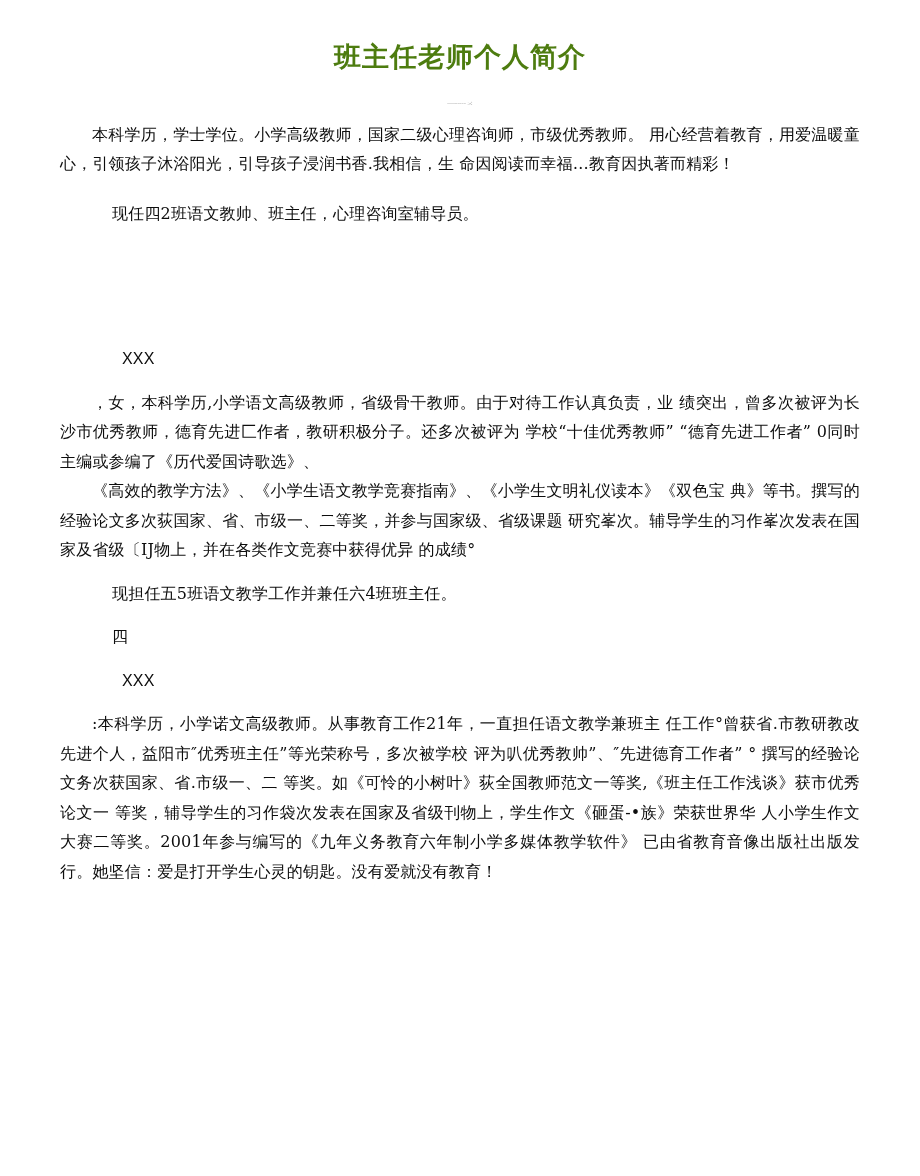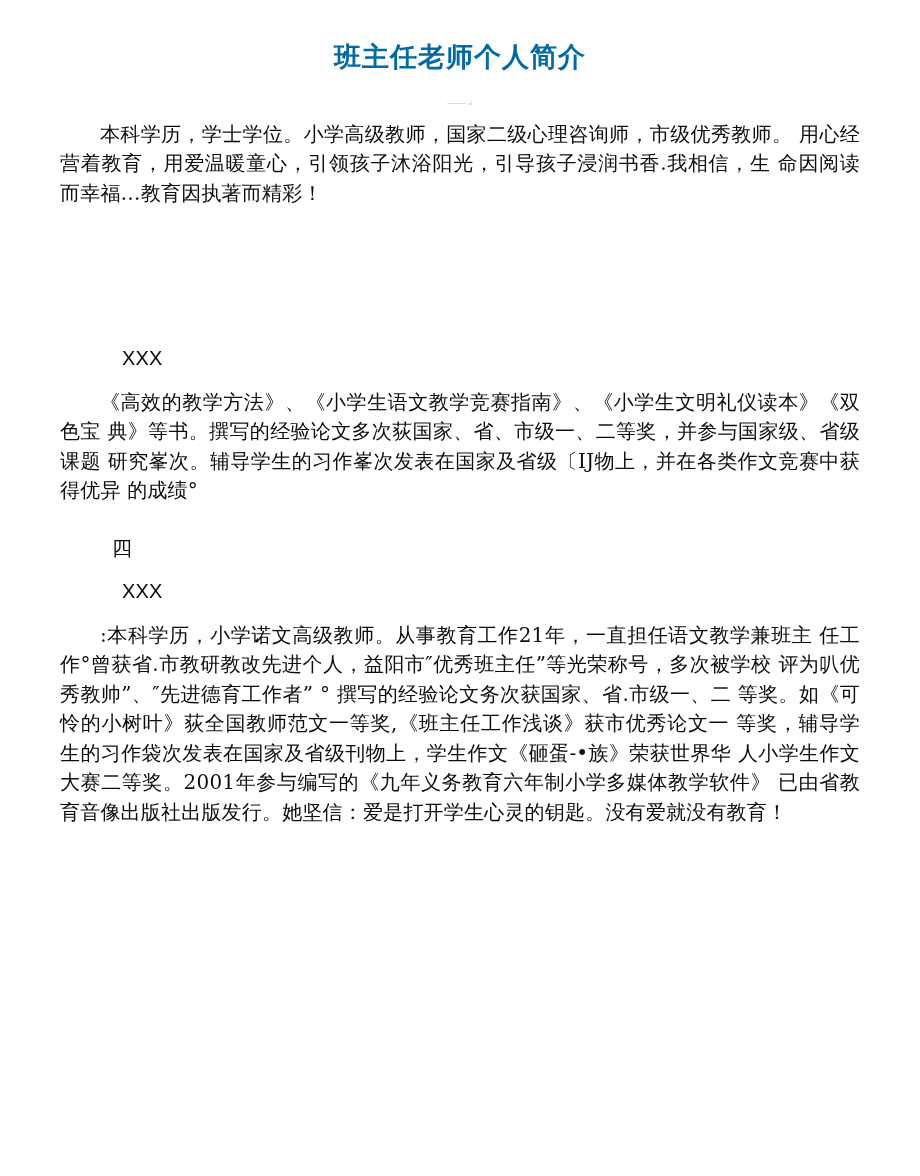--- a/index.html
+++ b/index.html
@@ -22,21 +22,21 @@
     background: #ffffff;
     box-sizing: border-box;
     padding: 0 60px;
   }
   .doc-title {
     text-align: center;
     font-family: "DejaVu Sans", "Liberation Sans", sans-serif;
     font-weight: bold;
     font-size: 27px;
     letter-spacing: 1px;
-    color: #0369a1;
+    color: #4d7c0f;
     margin: 0;
     padding-top: 40px;
     line-height: 1.25;
   }
   .title-artifact {
     text-align: center;
     color: #9a9a9a;
     font-size: 9px;
     letter-spacing: -1px;
     height: 18px;
@@ -44,21 +44,21 @@
     margin-top: 20px;
     font-family: "DejaVu Sans", "Liberation Sans", sans-serif;
     transform: scaleY(0.55);
     opacity: .85;
   }
   .body-block {
     margin-top: 8px;
   }
   p.para {
     margin: 0;
-    font-size: 20px;
+    font-size: 16px;
     line-height: 29.5px;
     text-align: justify;
     text-justify: inter-ideograph;
     color: #0d0d0d;
     letter-spacing: 0.2px;
     white-space: pre-wrap;
   }
   p.indent2 {
     text-indent: 2em;
   }
@@ -82,32 +82,35 @@
 
   <h1 class="doc-title">班主任老师个人简介</h1>
 
   <div class="title-artifact">—-·-·-ㄨ</div>
 
   <div class="body-block">
 
     <div>
       <p class="para indent2">本科学历，学士学位。小学高级教师，国家二级心理咨询师，市级优秀教师。 用心经营着教育，用爱温暖童心，引领孩子沐浴阳光，引导孩子浸润书香.我相信，生 命因阅读而幸福…教育因执著而精彩！</p>
       <div class="sp-20"></div>
+      <p class="para indent-left">现任四2班语文教帅、班主任，心理咨询室辅导员。</p>
     </div>
 
     <div class="sp-58"></div>
 
 
     <div class="sp-58"></div>
 
     <div>
       <p class="para name-head latin">XXX</p>
       <div class="sp-14"></div>
+      <p class="para indent2">，女，本科学历,小学语文高级教师，省级骨干教师。由于对待工作认真负责，业 绩突出，曾多次被评为长沙市优秀教师，德育先进匚作者，教研积极分子。还多次被评为 学校“十佳优秀教师” “德育先进工作者” 0同时主编或参编了《历代爱国诗歌选》、</p>
       <p class="para indent2">《高效的教学方法》、《小学生语文教学竞赛指南》、《小学生文明礼仪读本》《双色宝 典》等书。撰写的经验论文多次荻国家、省、市级一、二等奖，并参与国家级、省级课题 研究峯次。辅导学生的习作峯次发表在国家及省级〔IJ物上，并在各类作文竞赛中获得优异 的成绩°</p>
       <div class="sp-14"></div>
+      <p class="para indent-left">现担任五5班语文教学工作并兼任六4班班主任。</p>
     </div>
 
     <div class="sp-14"></div>
 
     <div>
       <p class="para indent-left">四</p>
       <div class="sp-14"></div>
       <p class="para name-head latin">XXX</p>
       <div class="sp-14"></div>
       <p class="para indent2">:本科学历，小学诺文高级教师。从事教育工作21年，一直担任语文教学兼班主 任工作°曾获省.市教研教改先进个人，益阳市″优秀班主任”等光荣称号，多次被学校 评为叭优秀教帅”、″先进德育工作者” ° 撰写的经验论文务次获国家、省.市级一、二 等奖。如《可怜的小树叶》荻全国教师范文一等奖,《班主任工作浅谈》获市优秀论文一 等奖，辅导学生的习作袋次发表在国家及省级刊物上，学生作文《砸蛋-•族》荣获世界华 人小学生作文大赛二等奖。2001年参与编写的《九年义务教育六年制小学多媒体教学软件》 已由省教育音像出版社出版发行。她坚信：爱是打开学生心灵的钥匙。没有爱就没有教育！</p>

